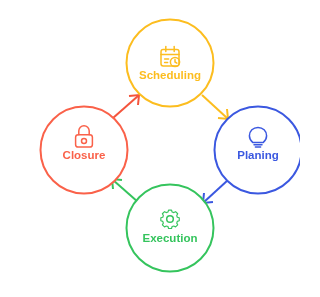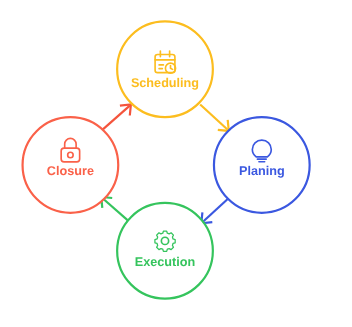--- a/index.html
+++ b/index.html
@@ -13,20 +13,21 @@
     height: 297px;
     overflow: hidden;
     font-family: "Liberation Sans", sans-serif;
     position: relative;
   }
   #diagram-root {
     position: relative;
     width: 300px;
     height: 297px;
     background: #ffffff;
+    margin-left: 20px;
   }
   #cycle-svg {
     position: absolute;
     top: 0;
     left: 0;
     width: 300px;
     height: 297px;
     display: block;
   }
   .node-label {

